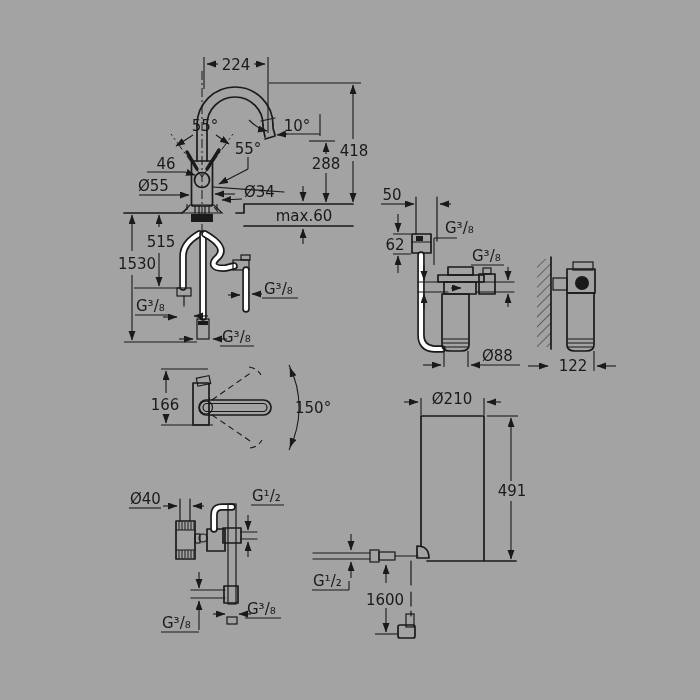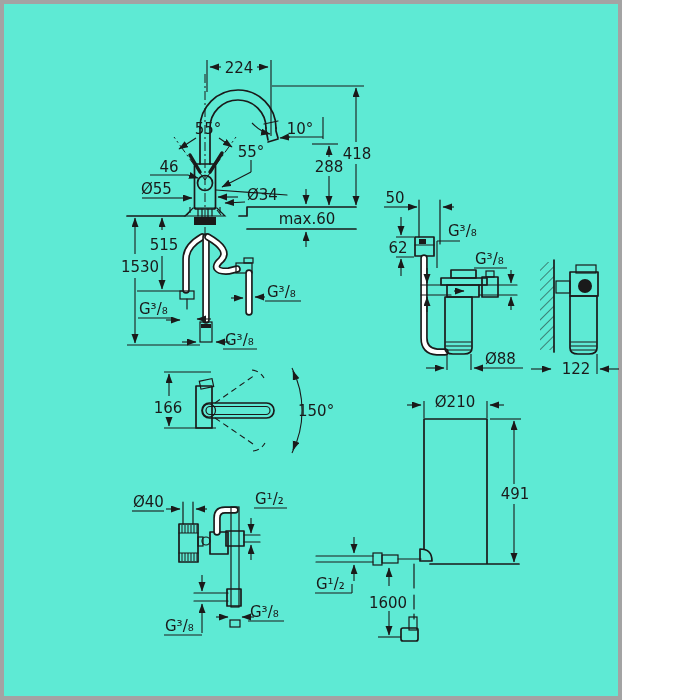--- a/index.html
+++ b/index.html
@@ -1,16 +1,16 @@
 <!DOCTYPE html>
 <html><head>
 <meta charset="utf-8">
 <style>
   html,body{margin:0;padding:0;background:#fff;}
-  .page{width:622px;height:700px;position:relative;background:#5eead4;border:4px solid #a3a3a3;box-sizing:border-box;
+  .page{width:700px;height:700px;position:relative;background:#a3a3a3;border:1px solid #a3a3a3;box-sizing:border-box;
         font-family:"Liberation Sans","DejaVu Sans",sans-serif;}
   svg{position:absolute;left:0;top:0;}
   svg text{font-family:"DejaVu Sans","Liberation Sans",sans-serif;font-size:15px;fill:#1a1a1a;}
   .obj{stroke:#1a1a1a;stroke-width:1.7;fill:none;stroke-linecap:round;stroke-linejoin:round;}
   .obj2{stroke:#1a1a1a;stroke-width:1.2;fill:none;stroke-linecap:round;}
   .dim{stroke:#1a1a1a;stroke-width:1.1;fill:none;}
   .thick{stroke:#1a1a1a;stroke-width:3.4;fill:none;stroke-linecap:round;}
   .tube{stroke:#1a1a1a;stroke-width:7.5;fill:none;stroke-linecap:round;}
   .tubein{stroke:#ffffff;stroke-width:4.2;fill:none;stroke-linecap:round;}
   .dash{stroke:#1a1a1a;stroke-width:1.1;fill:none;stroke-dasharray:6 4;}

